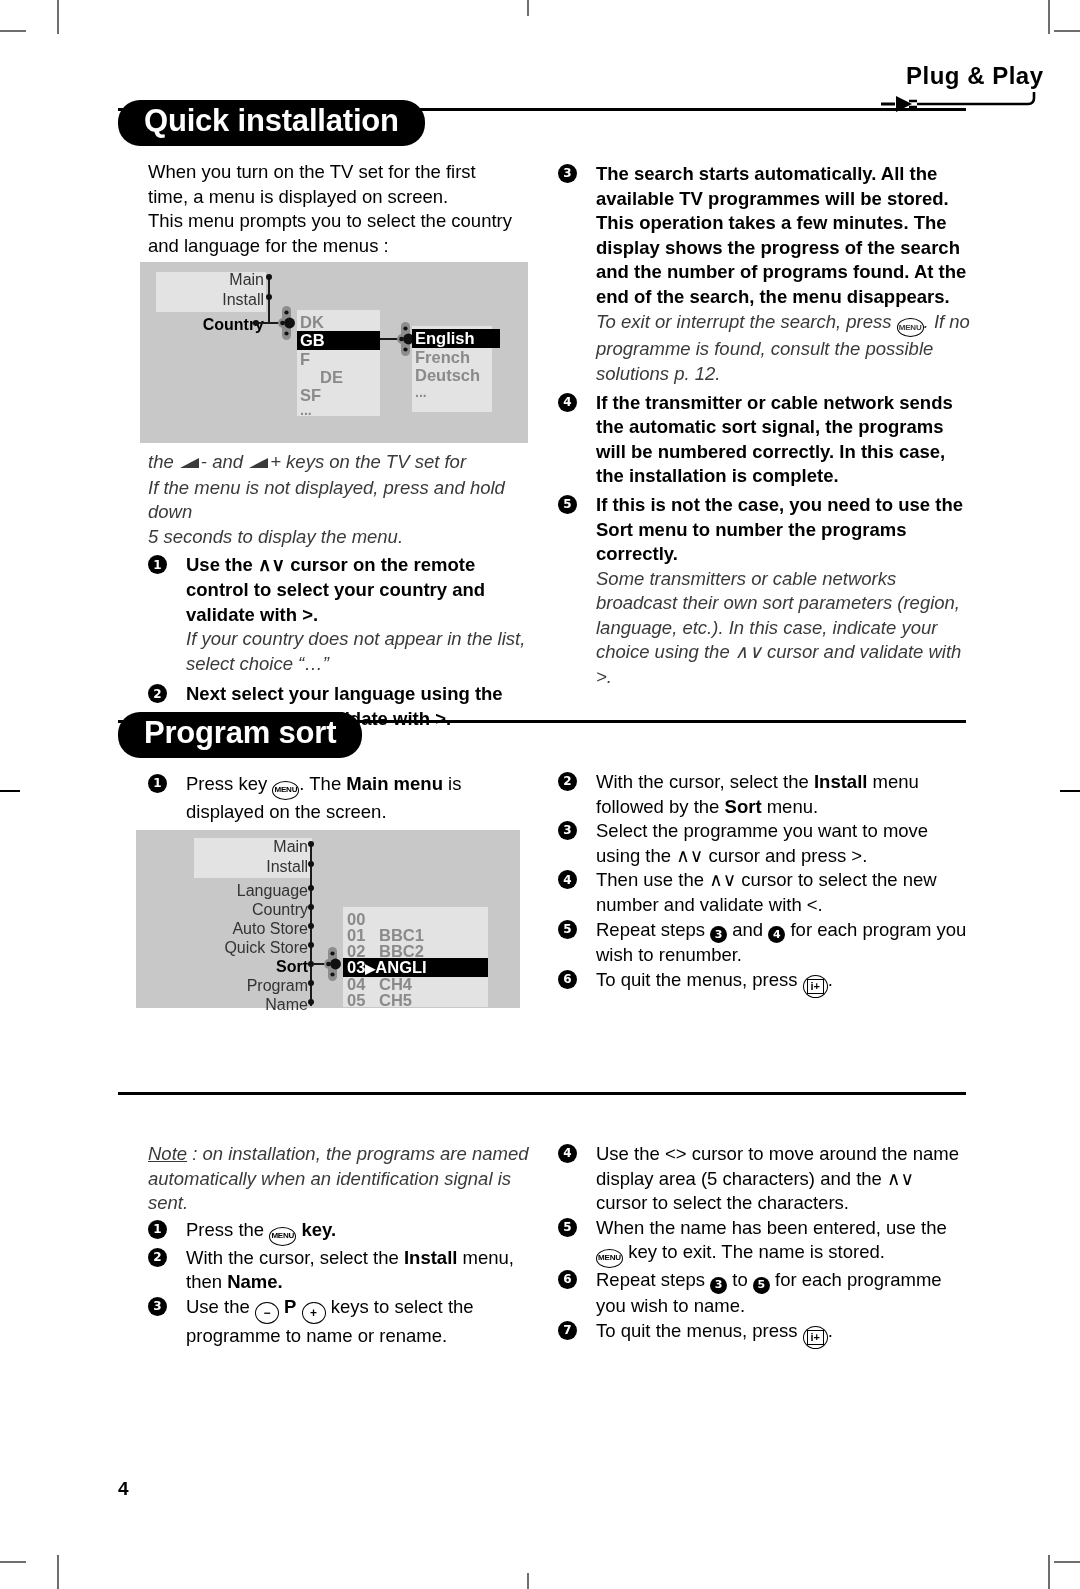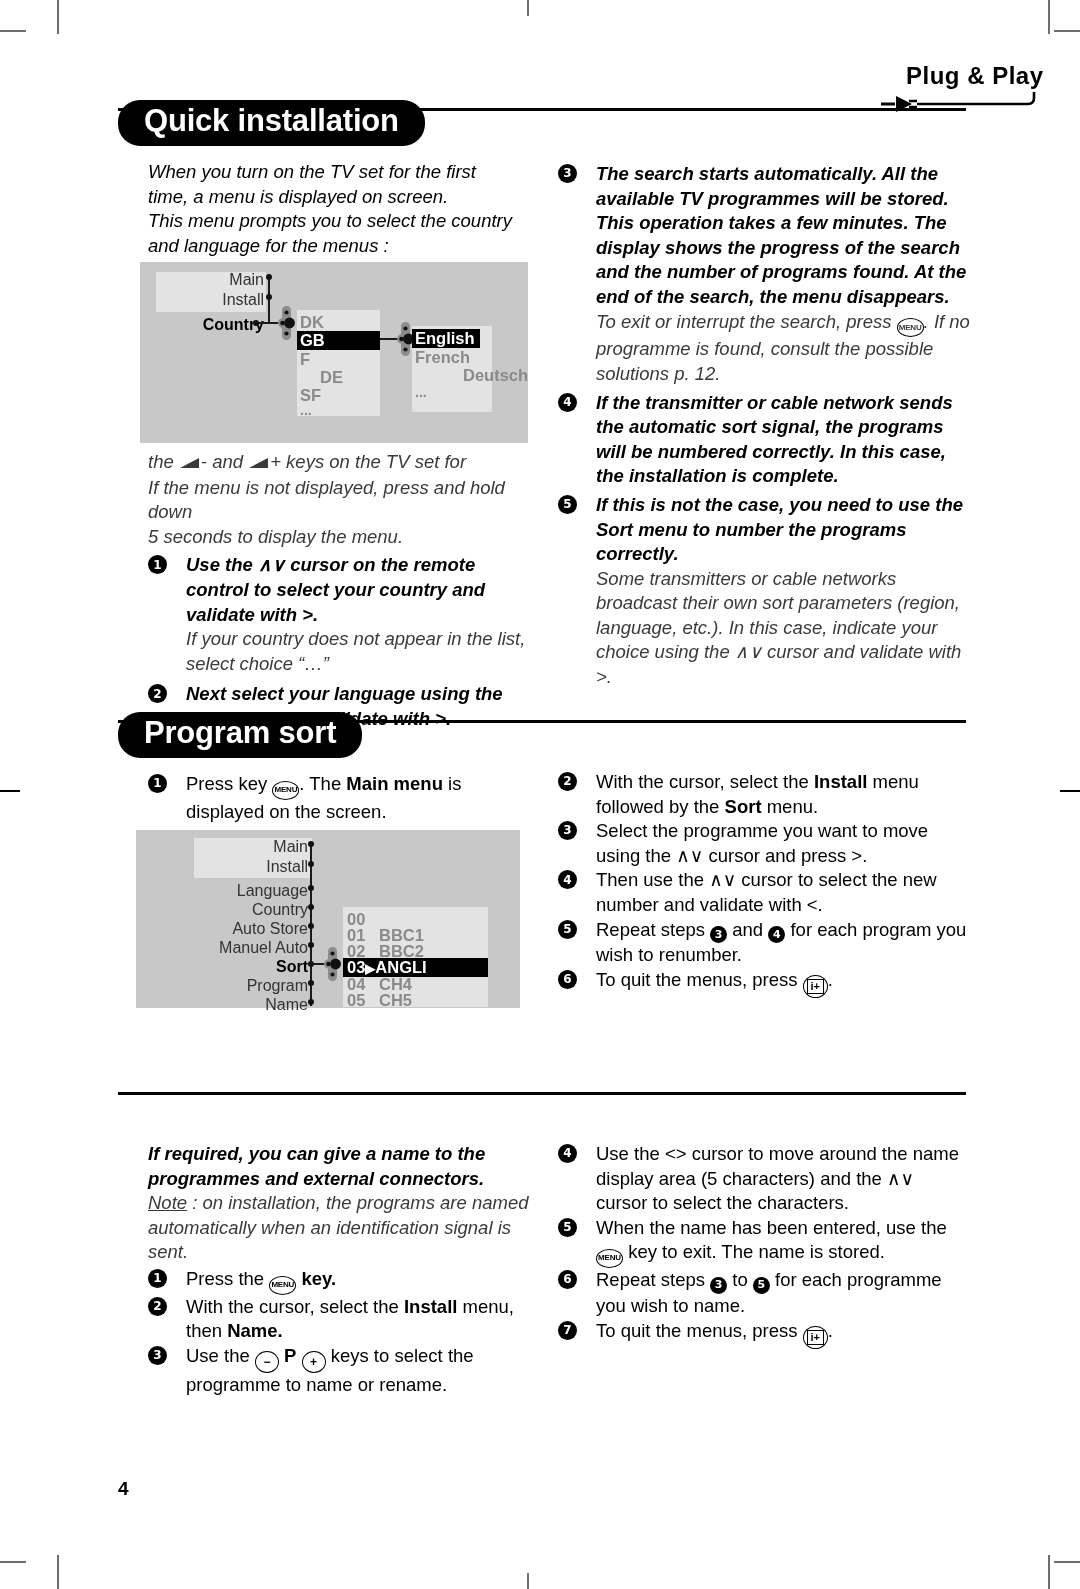--- a/index.html
+++ b/index.html
@@ -28,21 +28,21 @@
   
   .pnp{position:absolute;right:32px;top:62px;width:170px;height:58px;}
   .pnp .txt{
     position:absolute;left:28px;top:0;font-size:24px;font-weight:bold;
     letter-spacing:.5px;font-style:normal;
   }
   .pnp svg{position:absolute;left:0;top:28px;}
 
   
   .col{position:absolute;}
-  .p{font-size:18.5px;line-height:24.6px;font-style:italic;}
+  .p{font-size:18.5px;line-height:24.6px;}
   .p.bold{font-weight:bold;}
   .p.ital{font-style:italic;color:#3a3a3a;}
   .item{position:relative;padding-left:38px;font-size:18.5px;line-height:24.6px;}
   .num{
     position:absolute;left:0;top:2px;
     width:19px;height:19px;border-radius:50%;
     background:#000;color:#fff;font-size:12px;font-weight:bold;
     display:flex;align-items:center;justify-content:center;
     font-family:"DejaVu Sans",sans-serif;
   }
@@ -166,23 +166,23 @@
   <svg class="dnav" style="left:257px;top:60px;" viewBox="0 0 17 34">
     <rect x="4" y="0" width="9" height="34" rx="4.5" fill="#8d8d8d"></rect>
     <rect x="0" y="12" width="17" height="10" rx="5" fill="#8d8d8d"></rect>
     <circle cx="4.5" cy="17" r="2.3" fill="#111"></circle>
     <circle cx="8.5" cy="6.5" r="2.1" fill="#111"></circle>
     <circle cx="8.5" cy="27.5" r="2.1" fill="#111"></circle>
     <circle cx="11.5" cy="17" r="5.4" fill="#111"></circle>
   </svg>
 
   <div class="dpanel" style="left:272px;top:64px;width:80px;height:86px;"></div>
-  <div class="ditem hl" style="left:272px;top:67px;width:68px;padding-left:3px;box-sizing:border-box;">English</div>
+  <div class="ditem hl" style="left:272px;top:67px;width:88px;padding-left:3px;box-sizing:border-box;">English</div>
   <div class="ditem" style="left:275px;top:86px;">French</div>
-  <div class="ditem" style="left:275px;top:104px;margin-left:48px;">Deutsch</div>
+  <div class="ditem" style="left:275px;top:104px;">Deutsch</div>
   <div class="ditem" style="left:275px;top:122px;font-size:14px;">...</div>
 </div>
 
 <div class="col" style="left:148px;top:450px;width:385px;">
   <div class="p ital">
     the <span class="vol"><svg width="22" height="12" viewBox="0 0 22 12">
           <path d="M1 11 L20 11 L20 1 Z" fill="#3a3a3a"></path>
         </svg></span>- and
     <span class="vol"><svg width="22" height="12" viewBox="0 0 22 12">
           <path d="M1 11 L20 11 L20 1 Z" fill="#3a3a3a"></path>
@@ -240,21 +240,21 @@
 </div>
 
 <div class="diagram" style="left:136px;top:830px;width:384px;height:178px;">
   <div class="dpanel" style="left:58px;top:8px;width:118px;height:40px;"></div>
 
   <div class="dlabel" style="left:74px;top:8px;width:98px;">Main</div>
   <div class="dlabel" style="left:74px;top:28px;width:98px;">Install</div>
   <div class="dlabel" style="left:54px;top:52px;width:118px;">Language</div>
   <div class="dlabel" style="left:54px;top:71px;width:118px;">Country</div>
   <div class="dlabel" style="left:42px;top:90px;width:130px;">Auto Store</div>
-  <div class="dlabel" style="left:32px;top:109px;width:140px;">Manuel Auto</div>
+  <div class="dlabel" style="left:32px;top:109px;width:140px;">Quick Store</div>
   <div class="dlabel b" style="left:52px;top:128px;width:120px;">Sort</div>
   <div class="dlabel" style="left:52px;top:147px;width:120px;">Program</div>
   <div class="dlabel" style="left:52px;top:166px;width:120px;">Name</div>
 
   <div class="dline" style="left:174px;top:14px;width:2px;height:162px;"></div>
   <div class="ddot" style="left:172px;top:11px;"></div>
   <div class="ddot" style="left:172px;top:31px;"></div>
   <div class="ddot" style="left:172px;top:55px;"></div>
   <div class="ddot" style="left:172px;top:74px;"></div>
   <div class="ddot" style="left:172px;top:93px;"></div>
@@ -316,21 +316,20 @@
   </div>
 </div>
 
 <div class="section" style="left:118px;top:1084px;width:848px;">
   <div class="banner-wrap">
     <div class="banner-rule"></div>
   </div>
 </div>
 
 <div class="col" style="left:148px;top:1142px;width:385px;">
-  <div class="p bold">If required, you can give a name to the programmes and external connectors.</div>
   <div class="p ital"><span class="u">Note</span><span> : on installation, the programs are named automatically when an identification signal is sent.</span></div>
 
   <div class="item" style="margin-top:2px;">
     <span class="num">1</span>
     <span>Press the </span><span class="key">MENU</span><b> key.</b>
   </div>
   <div class="item">
     <span class="num">2</span>
     <span>With the cursor, select the </span><b>Install</b><span> menu, then </span><b>Name.</b>
   </div>

